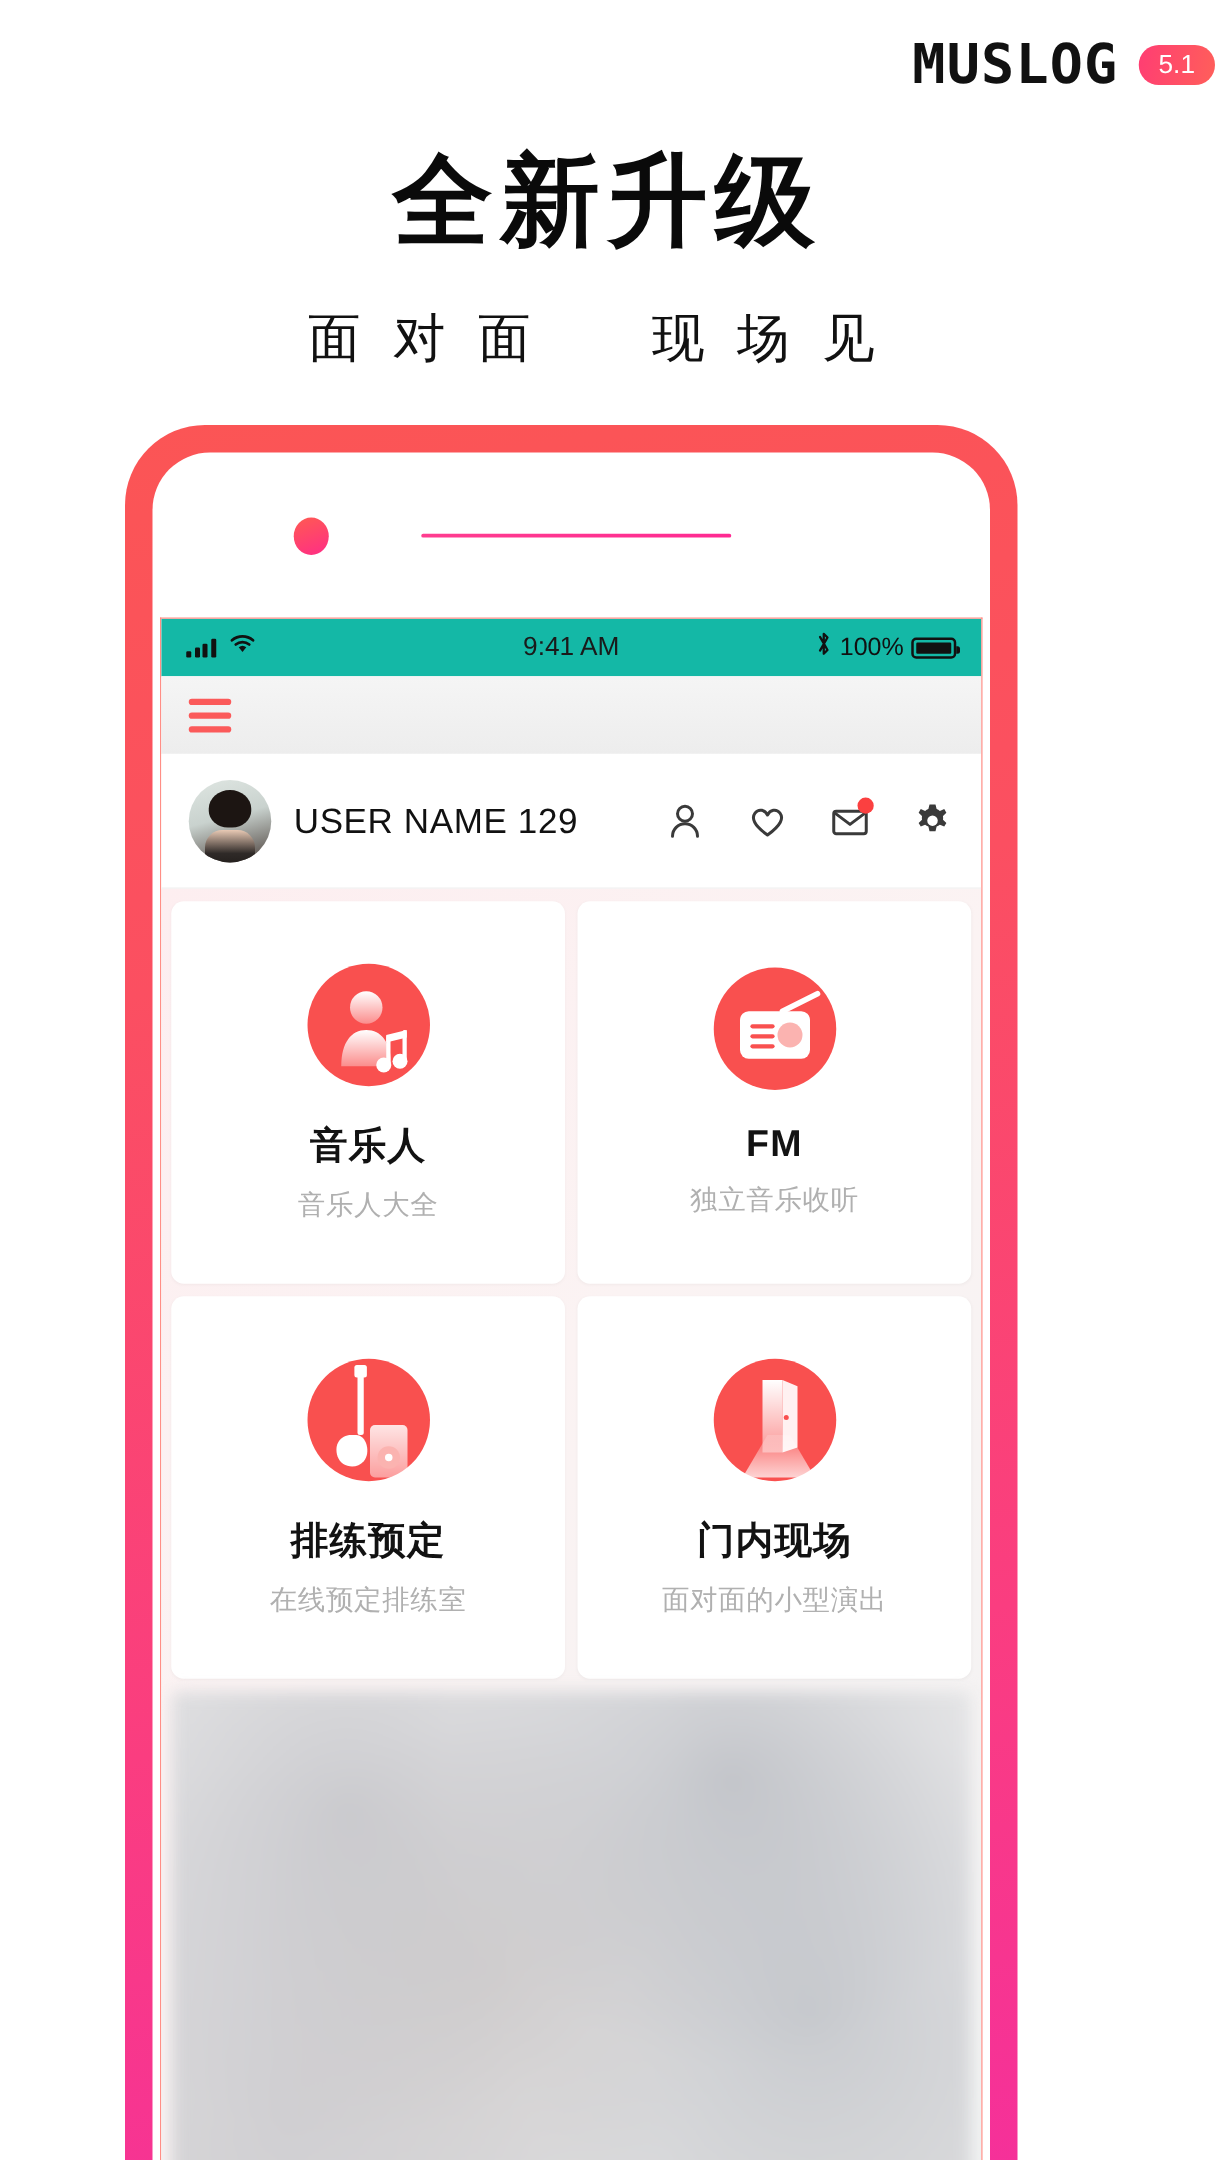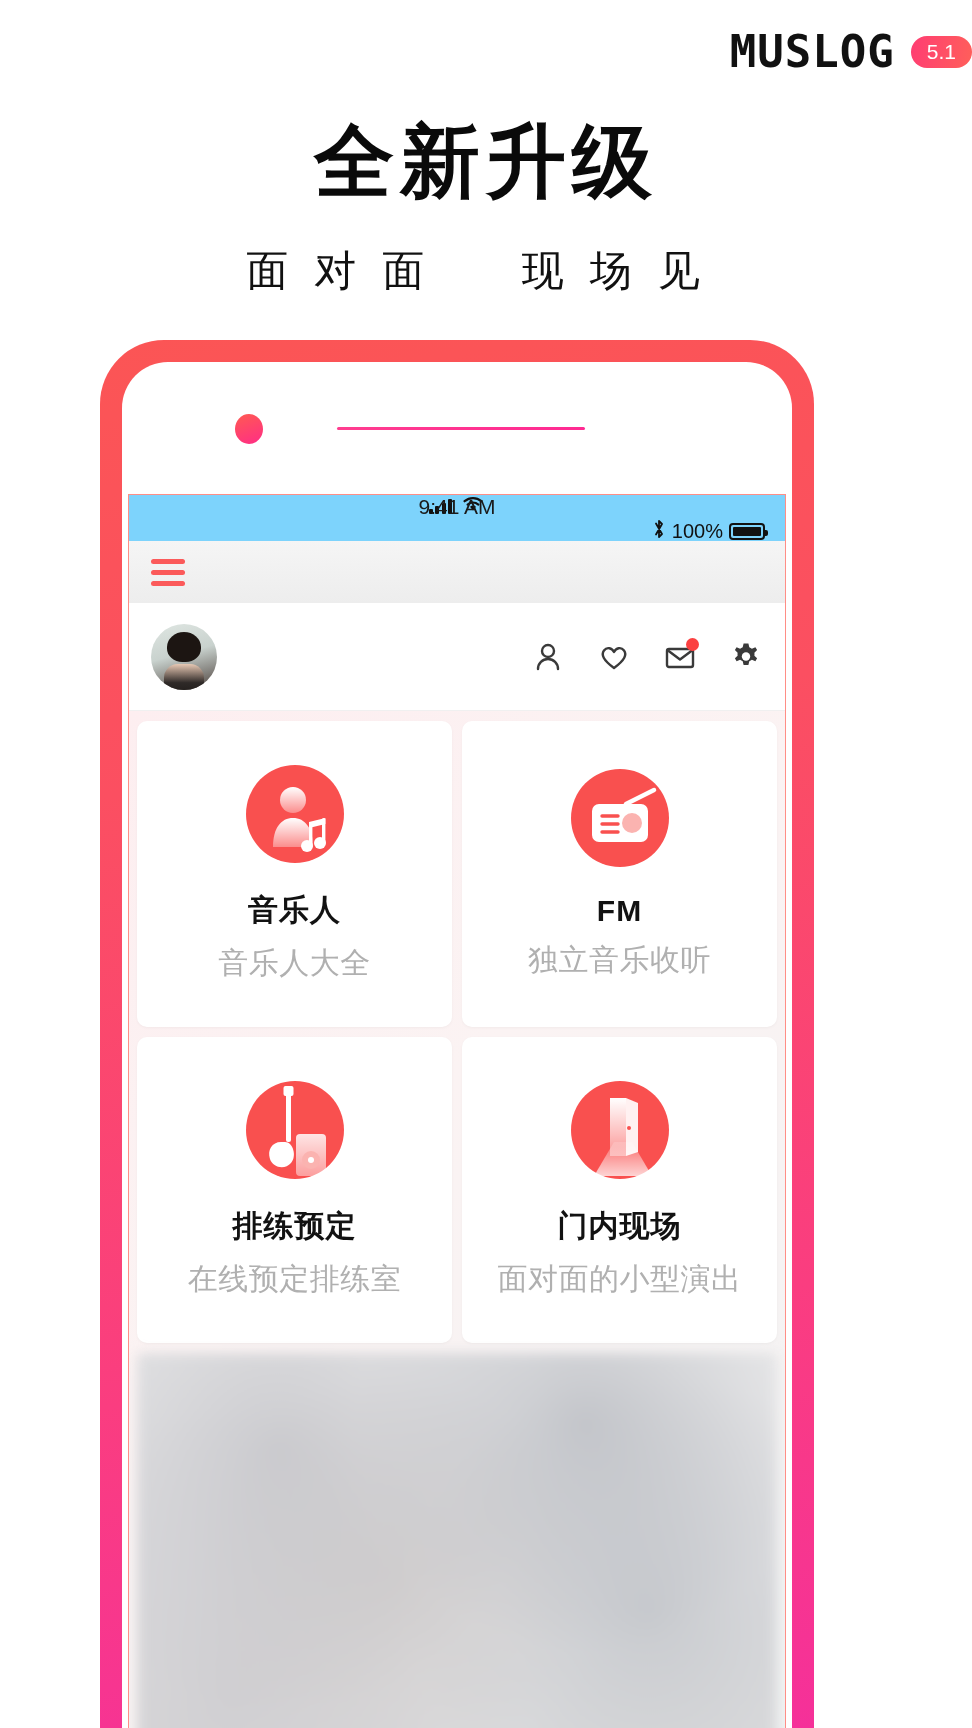--- a/index.html
+++ b/index.html
@@ -72,23 +72,23 @@
   
   .app-screen {
     position: absolute; left: 6px; right: 6px; top: 132px; bottom: 0;
     background: #fff;
     border: 1px solid #ff8e86;
     border-bottom: none;
     overflow: hidden;
   }
 
   .status-bar {
-    height: 46px; background: #7dd3fc;
+    height: 46px; background: #14b8a6;
     display: flex; align-items: center; padding: 0 20px;
-    font-size: 20px; color: #111; position: relative; flex-direction: column;
+    font-size: 20px; color: #111; position: relative;
   }
   .sb-left { display: flex; align-items: center; gap: 9px; }
   .sb-bars { display: flex; align-items: flex-end; gap: 2.5px; height: 15px; }
   .sb-bars i { width: 4px; background: #111; border-radius: 1px; display: block; }
   .sb-bars i:nth-child(1) { height: 5px; }
   .sb-bars i:nth-child(2) { height: 8px; }
   .sb-bars i:nth-child(3) { height: 11px; }
   .sb-bars i:nth-child(4) { height: 15px; }
   .sb-time {
     position: absolute; left: 0; right: 0; text-align: center;
@@ -169,21 +169,21 @@
   }
   .card {
     background: #fff; border-radius: 10px;
     height: 306px;
     display: flex; flex-direction: column;
     align-items: center; justify-content: center;
     box-shadow: 0 1px 3px rgba(0,0,0,0.04);
   }
   .card-icon { width: 100px; height: 100px; margin-bottom: 26px; }
   .card-title { font-size: 30px; font-weight: 700; color: #121212; letter-spacing: 1px; }
-  .card-sub { font-size: 30px; color: #b0b0b0; margin-top: 12px; letter-spacing: 0.5px; text-align: center; }
+  .card-sub { font-size: 22px; color: #b0b0b0; margin-top: 12px; letter-spacing: 0.5px; text-align: center; }
 
   
   .blur-area {
     margin-top: 10px; height: 430px;
     background:
       radial-gradient(circle at 22% 22%, rgba(190,190,195,0.65) 0, rgba(190,190,195,0) 44%),
       radial-gradient(circle at 70% 16%, rgba(175,178,185,0.6) 0, rgba(175,178,185,0) 40%),
       radial-gradient(circle at 40% 52%, rgba(205,200,198,0.6) 0, rgba(205,200,198,0) 45%),
       radial-gradient(circle at 80% 60%, rgba(180,184,190,0.55) 0, rgba(180,184,190,0) 42%),
       radial-gradient(circle at 15% 80%, rgba(198,196,200,0.6) 0, rgba(198,196,200,0) 45%),
@@ -253,20 +253,21 @@
         <div class="nav-bar">
           <div class="hamburger">
             <span></span>
               <span></span>
               <span></span>
           </div>
         </div>
 
         <div class="user-row">
           <div class="avatar"></div>
+          <div class="user-name">USER NAME 129</div>
           <div class="user-icons">
 
             <span class="uicon">
               <svg viewBox="0 0 34 34">
                 <circle cx="17" cy="11" r="6" fill="none" stroke="#3a3a3a" stroke-width="2.4"></circle>
                 <path d="M7 29 a10 10 0 0 1 20 0" fill="none" stroke="#3a3a3a" stroke-width="2.4" stroke-linecap="round"></path>
               </svg>
             </span>
 
             <span class="uicon">

